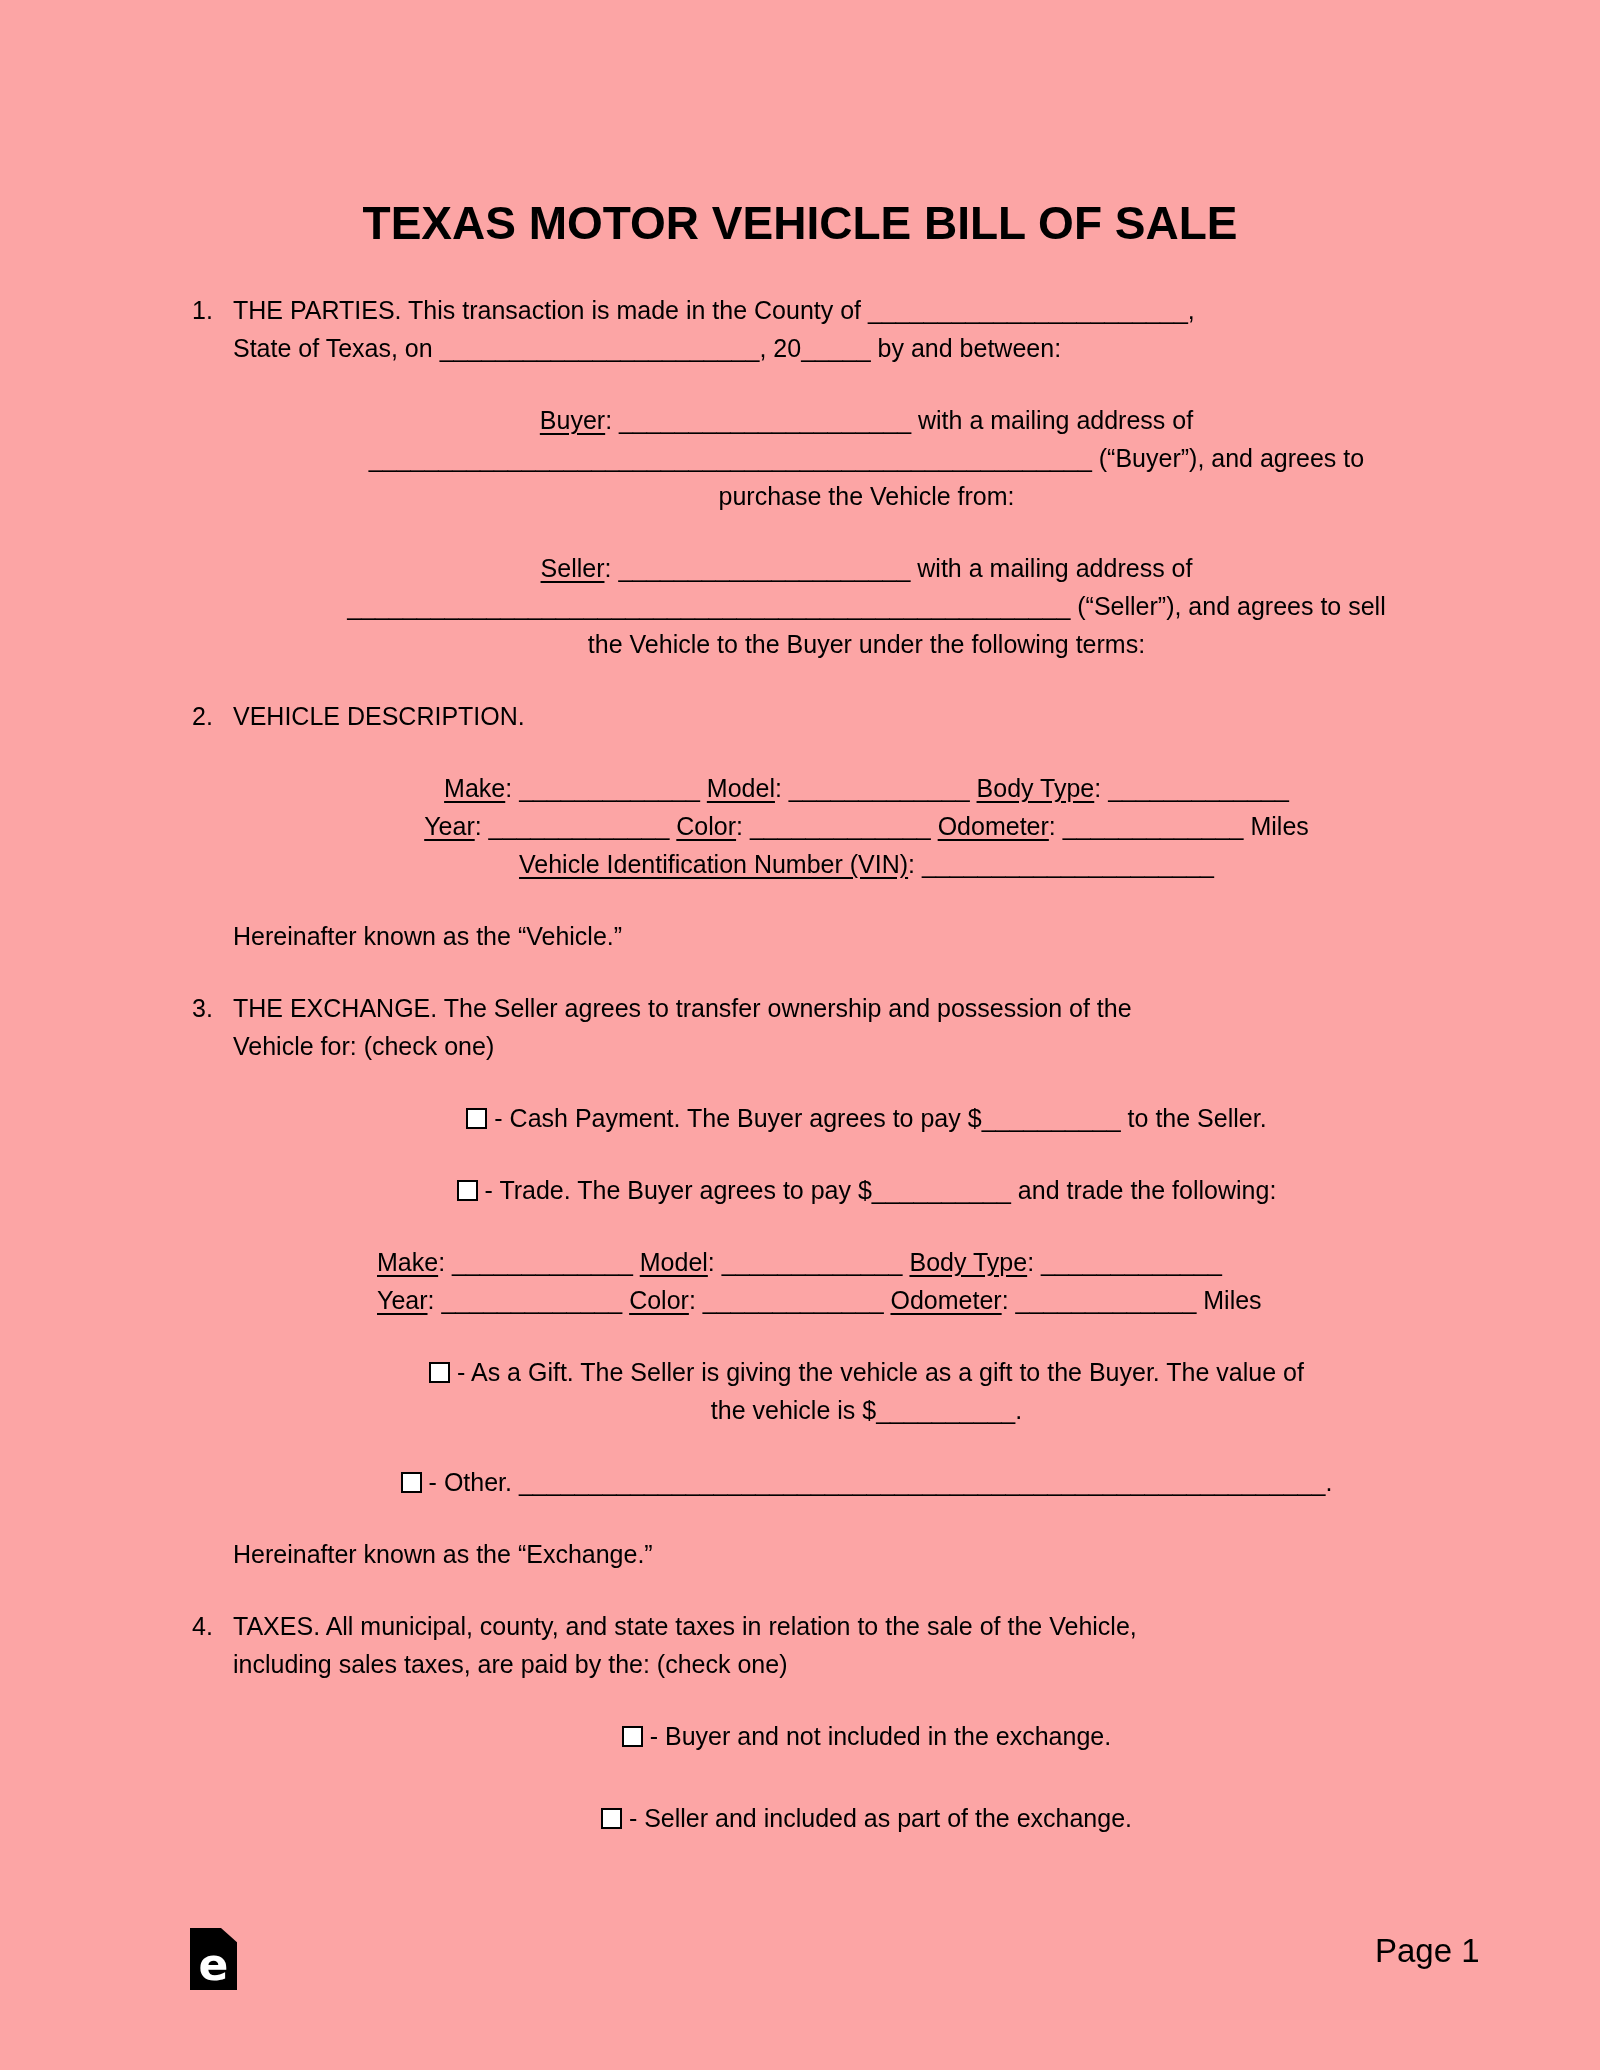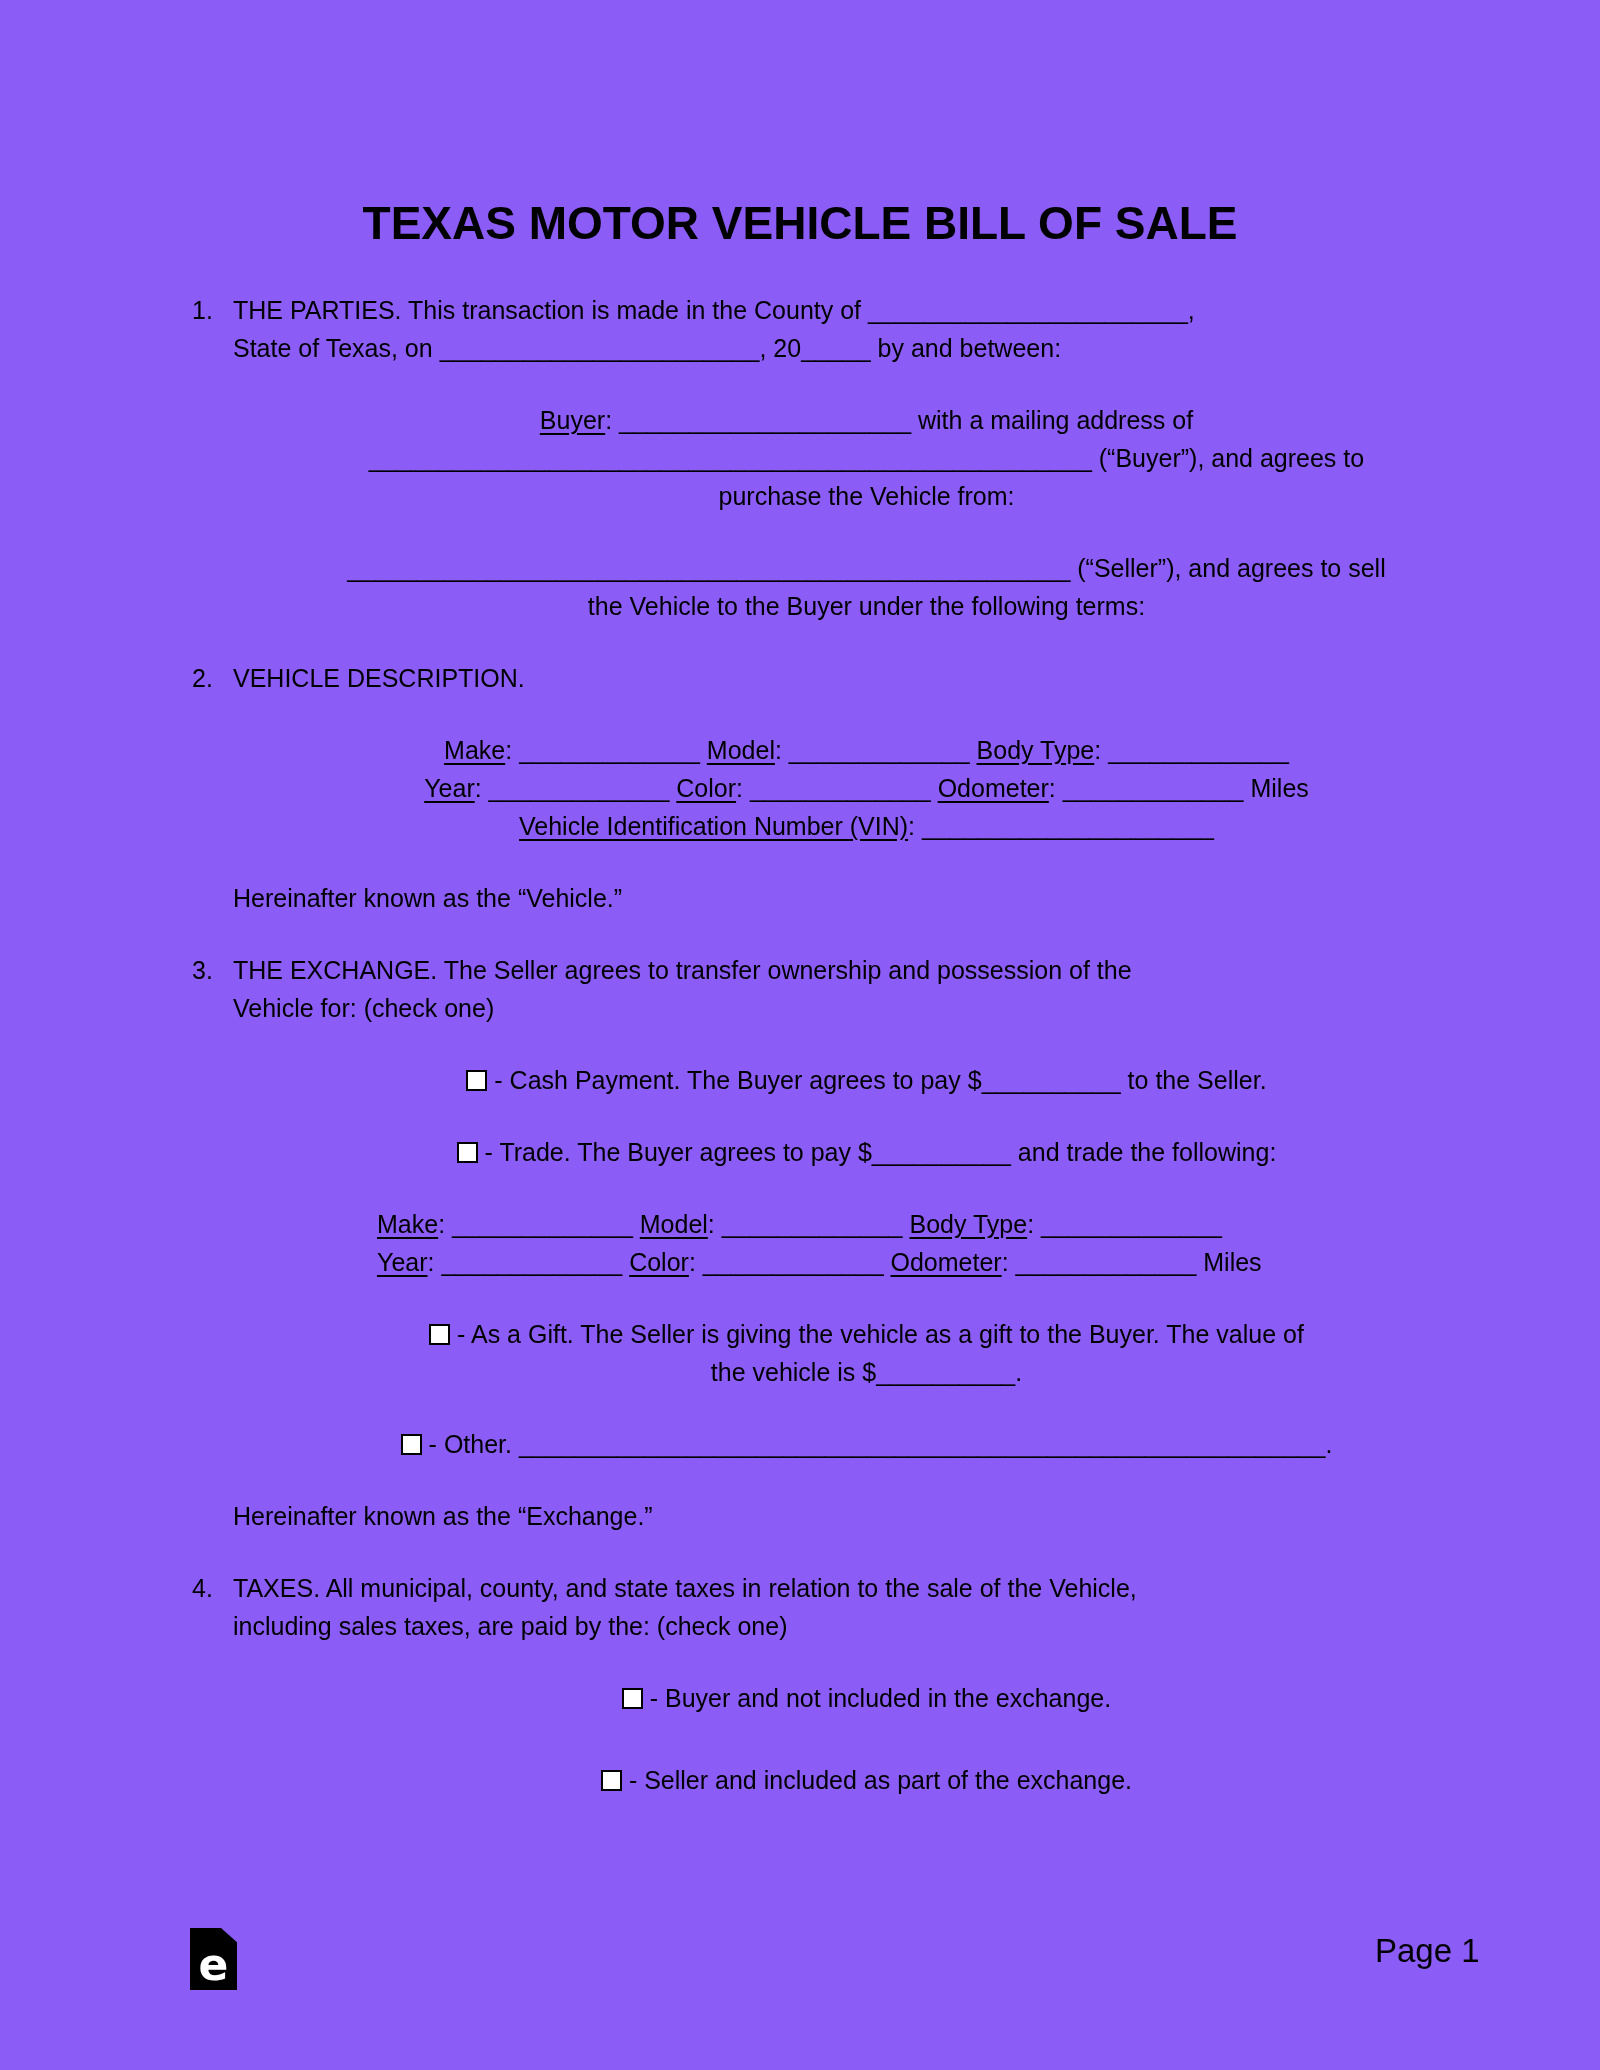--- a/index.html
+++ b/index.html
@@ -1,20 +1,20 @@
 <!DOCTYPE html>
 <html><head>
 <meta charset="utf-8">
 <style>
   html,body { margin:0; padding:0; background:#ffffff; }
   .page {
     position:relative;
     width:1600px; height:2070px;
     box-sizing:border-box;
-    background:#8b5cf6;
+    background:#fca5a5;
     color:#000000;
     font-family:"Liberation Sans","DejaVu Sans",sans-serif;
     font-size:25px;
     line-height:38px;
     padding-top:197px;
     overflow:hidden;
   }
   .doc-title {
     margin:0 0 42px 0;
     font-size:46px;
@@ -66,20 +66,21 @@
         <span class="num">1.</span>
         <div class="line"><span class="b">THE PARTIES</span><span>. This transaction is made in the County of </span><span>_______________________</span><span>,</span></div>
         <div class="line"><span>State of Texas, on </span><span>_______________________</span><span>, 20</span><span>_____</span><span> by and between:</span></div>
       </div>
       <div class="block ind1">
         <div class="line"><span class="u">Buyer</span><span>: </span><span>_____________________</span><span> with a mailing address of</span></div>
         <div class="line"><span>____________________________________________________</span><span> (“Buyer”), and agrees to</span></div>
         <div class="line"><span>purchase the Vehicle from:</span></div>
       </div>
       <div class="block ind1">
+        <div class="line"><span class="u">Seller</span><span>: </span><span>_____________________</span><span> with a mailing address of</span></div>
         <div class="line"><span>____________________________________________________</span><span> (“Seller”), and agrees to sell</span></div>
         <div class="line"><span>the Vehicle to the Buyer under the following terms:</span></div>
       </div>
       <div class="block ind0">
         <span class="num">2.</span>
         <div class="line"><span class="b">VEHICLE DESCRIPTION</span><span>.</span></div>
       </div>
       <div class="block ind1">
         <div class="line"><span class="u">Make</span><span>: </span><span>_____________</span><span> </span><span class="u">Model</span><span>: </span><span>_____________</span><span> </span><span class="u">Body Type</span><span>: </span><span>_____________</span></div>
         <div class="line"><span class="u">Year</span><span>: </span><span>_____________</span><span> </span><span class="u">Color</span><span>: </span><span>_____________</span><span> </span><span class="u">Odometer</span><span>: </span><span>_____________</span><span> Miles</span></div>

